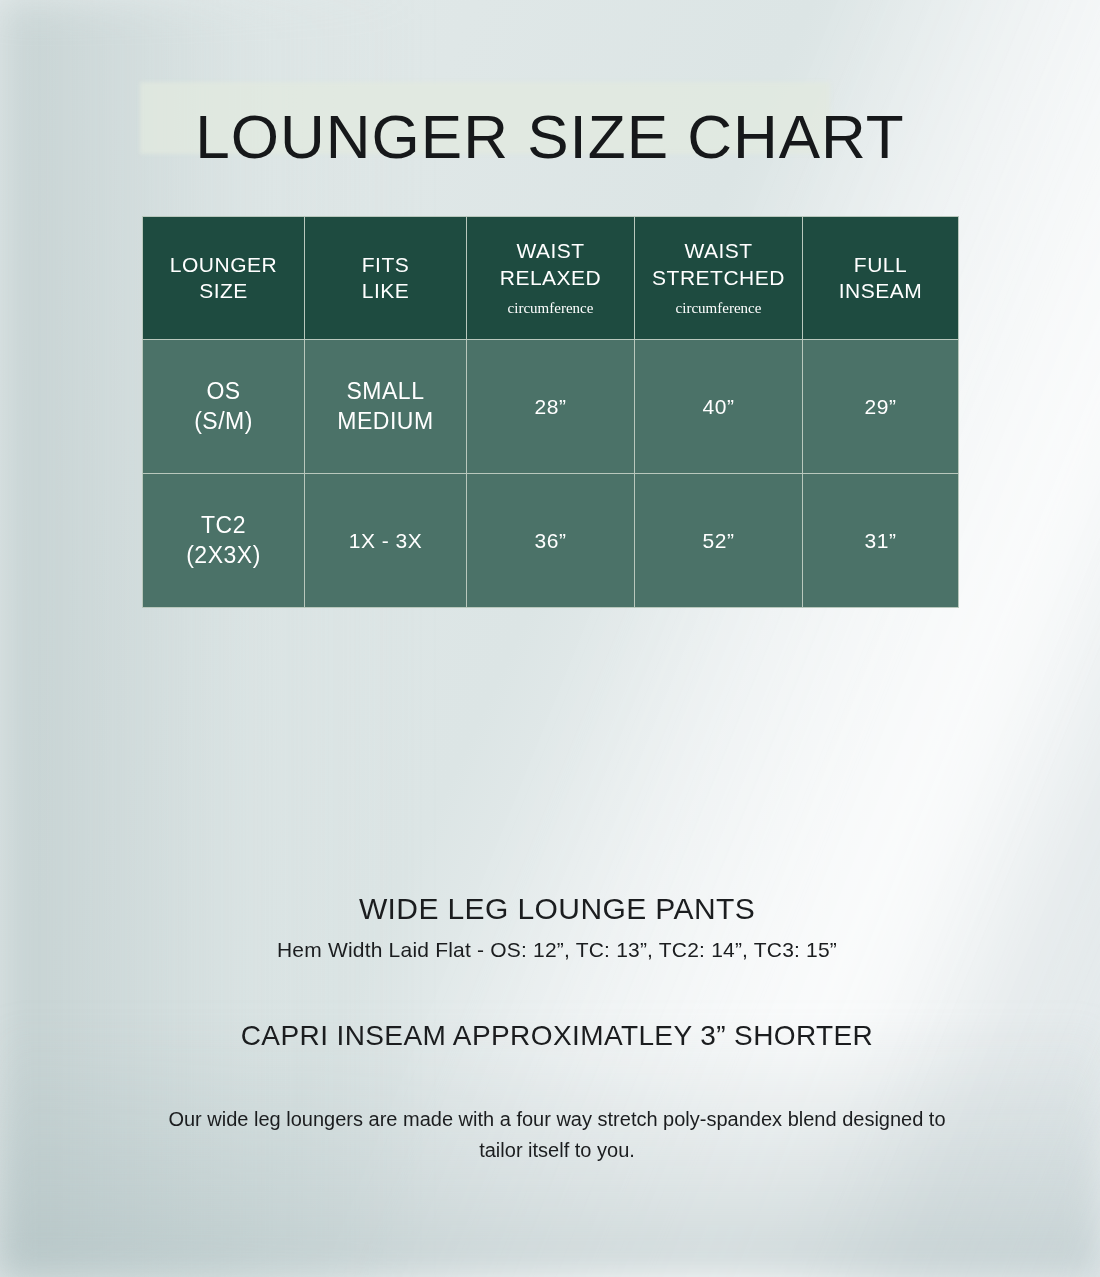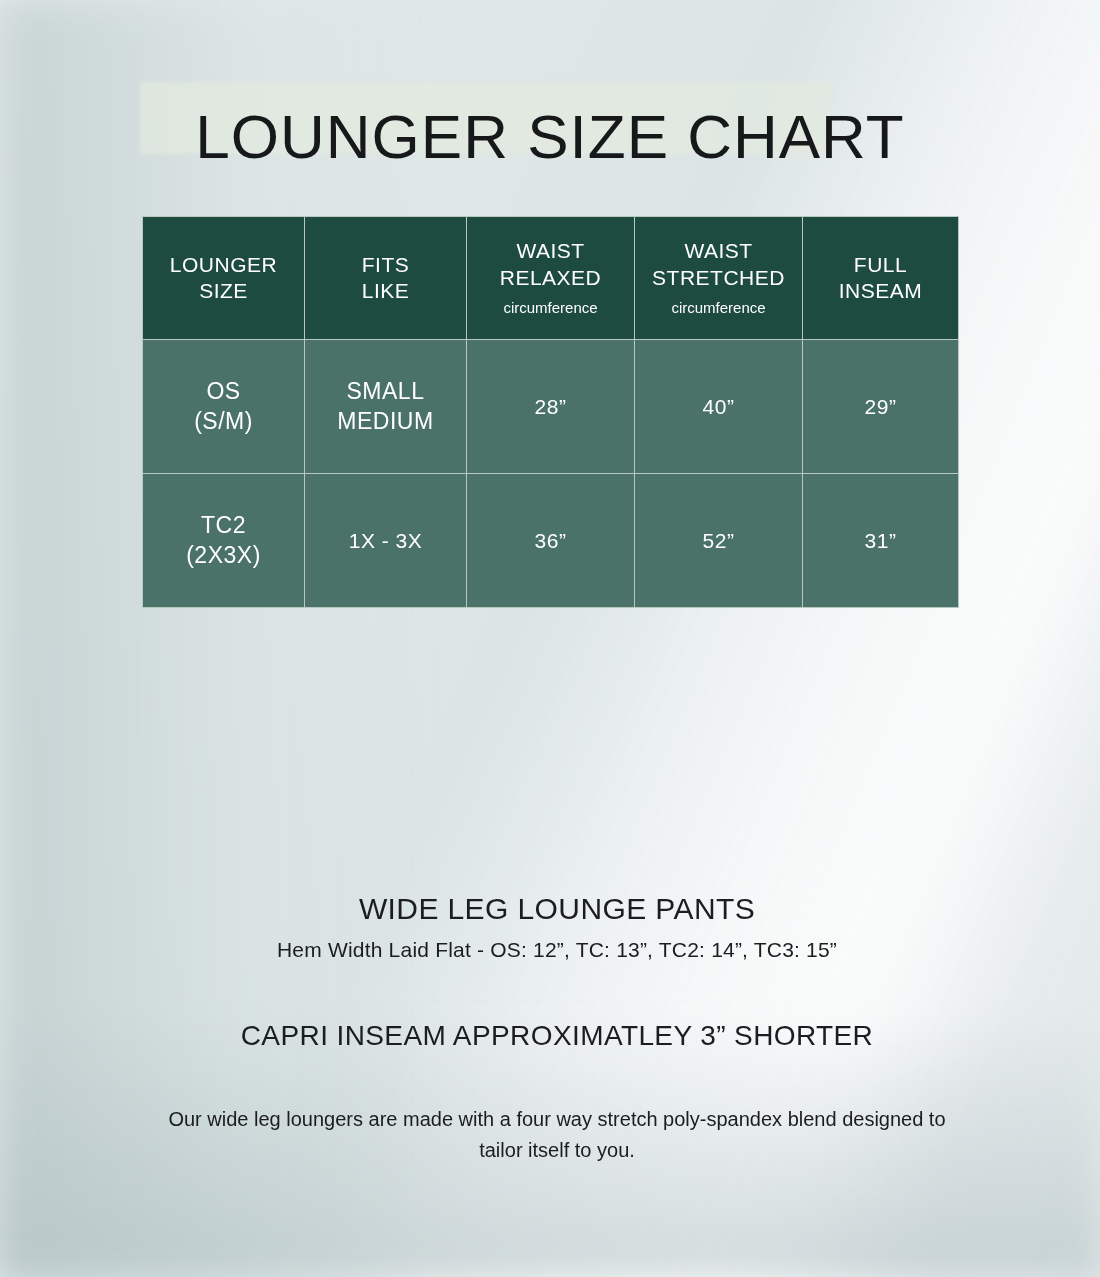--- a/index.html
+++ b/index.html
@@ -120,20 +120,21 @@
     font-size: 21px;
     line-height: 1.25;
     letter-spacing: .5px;
     padding: 0 6px;
   }
   table.size-table thead th .sub {
     display: block;
     font-size: 15px;
     letter-spacing: 0;
     margin-top: 8px;
+    font-family: Liberation Serif, serif;
   }
   table.size-table tbody td {
     background: #4b7268;
     height: 125px;
     font-size: 23px;
     line-height: 1.3;
     letter-spacing: .5px;
     padding: 4px 6px;
   }
   table.size-table tbody td.measure {

